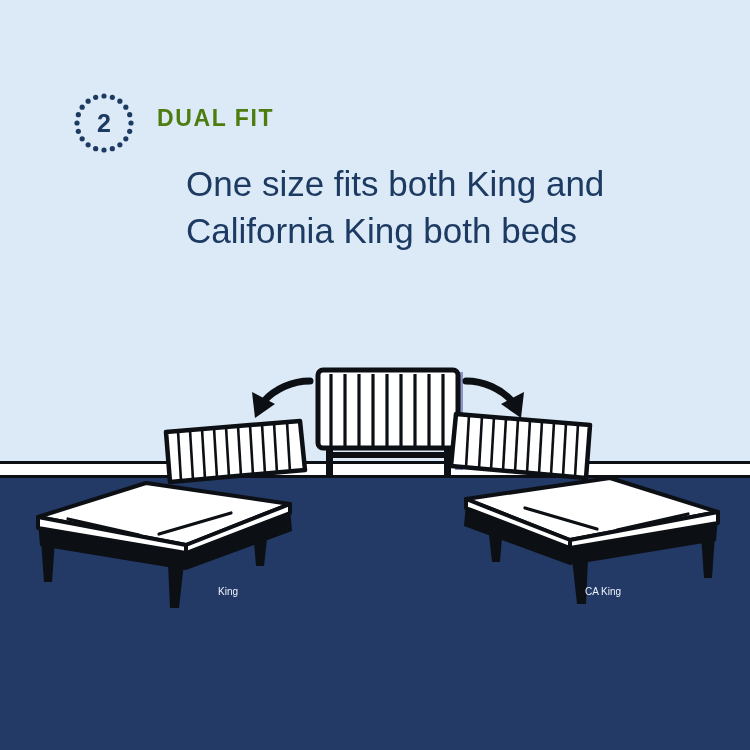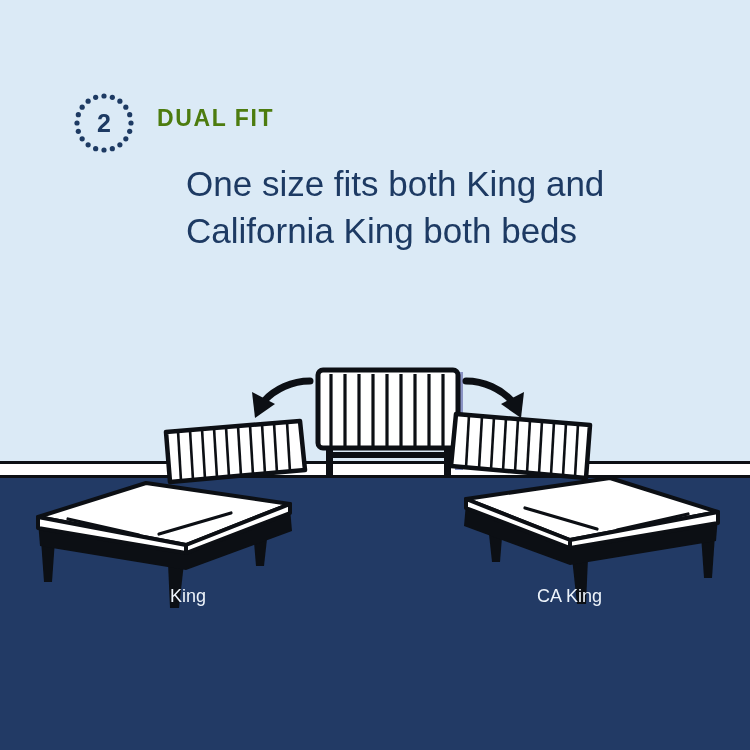--- a/index.html
+++ b/index.html
@@ -37,21 +37,21 @@
   .headline{
     position:absolute;left:158px;top:160px;width:560px;
     font-size:35px;line-height:47px;color:#1d3a63;
     font-weight:300;
     margin-left:28px;
   }
   .headline .ln{display:block;white-space:nowrap;}
 
   
   .bedlabel{
-    position:absolute;color:#eef4fb;font-size:18px;white-space:nowrap;
+    position:absolute;color:#eef4fb;font-size:10px;white-space:nowrap;padding-left:48px;
   }
   #label-king{left:170px;top:586px;}
   #label-caking{left:537px;top:586px;text-align:center;}
 
   svg{display:block;}
   .illo{position:absolute;left:0;top:0;width:750px;height:750px;pointer-events:none;}
 </style>
 </head>
 <body>
 

